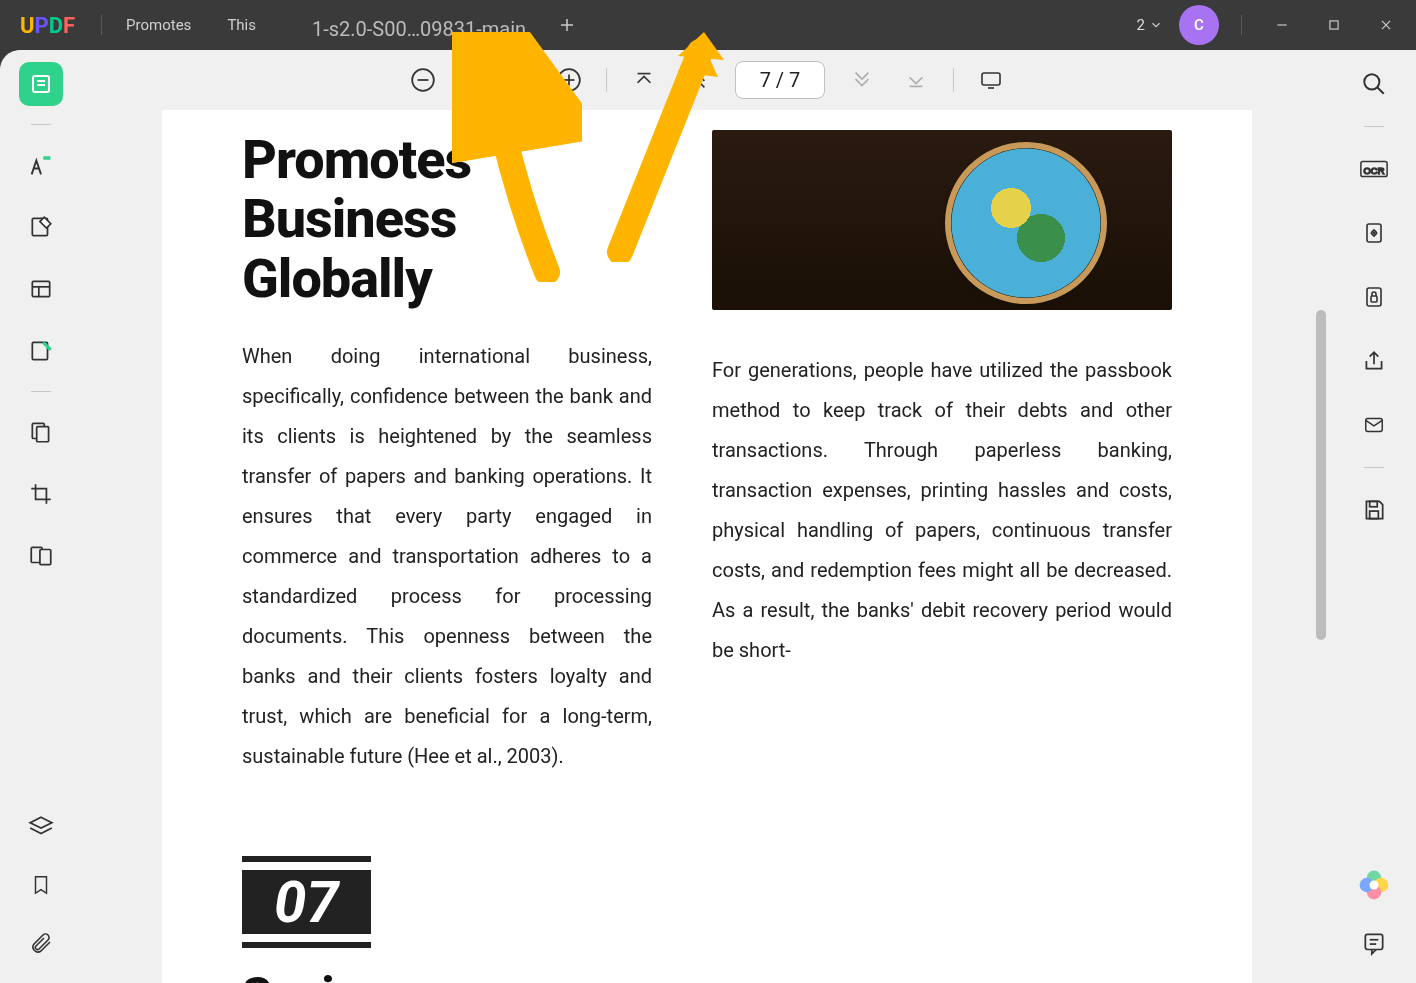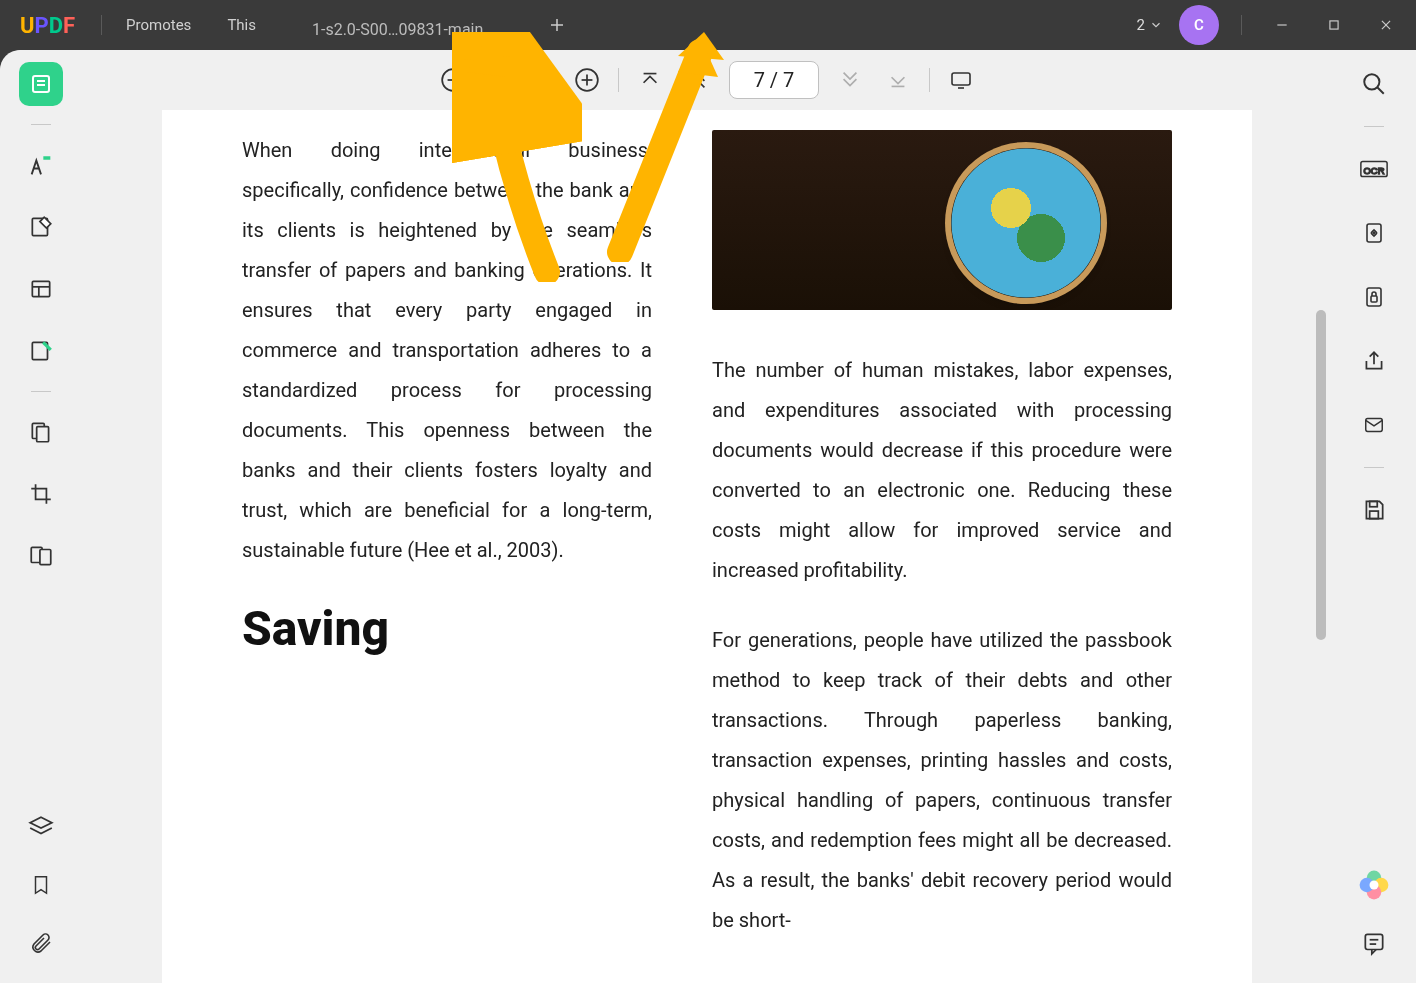--- a/index.html
+++ b/index.html
@@ -49,21 +49,21 @@
   .tab {
     height: 42px;
     padding: 0 18px;
     display: flex;
     align-items: center;
     gap: 10px;
     cursor: pointer;
     min-width: 240px;
     position: relative;
     color: #bcbcbc;
-    font-size: 16px;
+    font-size: 20px;
     margin-top: 8px;
     border-radius: 8px 8px 0 0;
   }
   .tab.active {
     background: #515151;
     color: #e8e8e8;
   }
   .tab .close-tab {
     margin-left: auto;
     font-size: 14px;
@@ -475,21 +475,21 @@
         <svg width="24" height="26" viewBox="0 0 24 24" fill="none" stroke="#333" stroke-width="1.6">
                 <path d="M21 11 L12 20 a5 5 0 0 1 -7 -7 L14 4 a3.5 3.5 0 0 1 5 5 L10 18 a2 2 0 0 1 -3 -3 L15 7"></path>
               </svg>
       </div>
     </div>
   </div>
 
   <div class="center">
 
     <div class="toolbar" style="justify-content:center;">
-      <div style="display:flex;align-items:center;gap:14px;">
+      <div style="display:flex;align-items:center;gap:20px;">
         <div class="tb-icon">
           <svg width="26" height="26" viewBox="0 0 24 24" fill="none" stroke="#333" stroke-width="1.6">
                   <circle cx="12" cy="12" r="10"></circle>
                   <line x1="7" y1="12" x2="17" y2="12"></line>
                 </svg>
         </div>
         <div class="zoom-text">
           <span>122%</span>
           <svg width="12" height="12" viewBox="0 0 24 24" fill="#666">
                   <polygon points="4 8 20 8 12 18"></polygon>
@@ -535,26 +535,27 @@
                   <line x1="9" y1="20" x2="15" y2="20"></line>
                 </svg>
         </div>
       </div>
     </div>
 
     <div class="page-viewport">
       <div class="page">
         <div class="page-inner">
           <div class="col">
+            <div class="doc-heading">Promotes Business Globally</div>
             <p class="doc-p">When doing international business, specifically, confidence between the bank and its clients is heightened by the seamless transfer of papers and banking operations. It ensures that every party engaged in commerce and transportation adheres to a standardized process for processing documents. This openness between the banks and their clients fosters loyalty and trust, which are beneficial for a long-term, sustainable future (Hee et al., 2003).</p>
+            <div class="section-number">07</div>
             <div class="doc-heading2">Saving</div>
           </div>
           <div class="col">
             <div class="globe-img"></div>
-            <p class="doc-p">The number of human mistakes, labor expenses, and expenditures associated with processing documents would decrease if this procedure were converted to an electronic one. Reducing these costs might allow for improved service and increased profitability.</p>
             <p class="doc-p">For generations, people have utilized the passbook method to keep track of their debts and other transactions. Through paperless banking, transaction expenses, printing hassles and costs, physical handling of papers, continuous transfer costs, and redemption fees might all be decreased. As a result, the banks' debit recovery period would be short-</p>
           </div>
         </div>
       </div>
       <div class="scroll-thumb"></div>
     </div>
   </div>
 
   <div class="right-rail">
     <div class="rr-icon">

